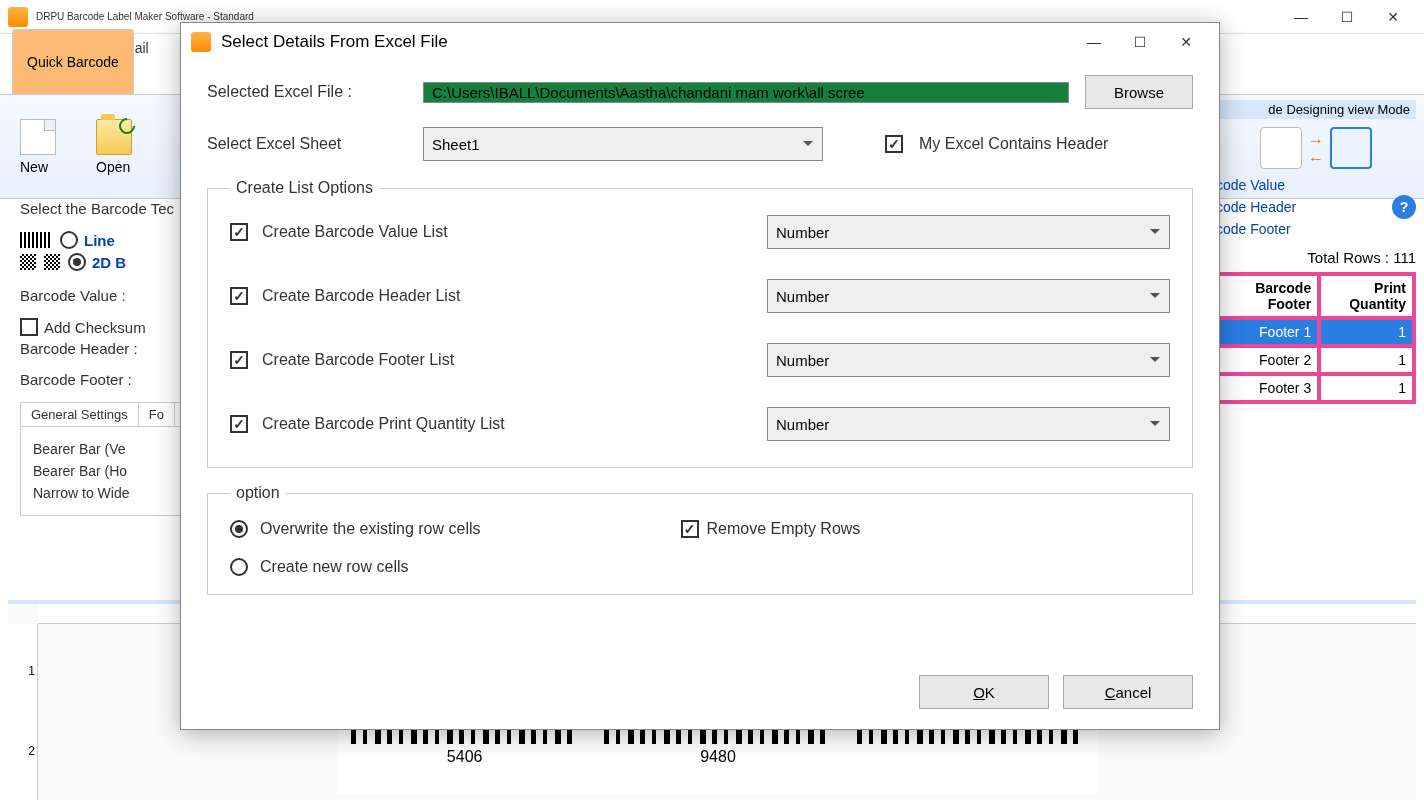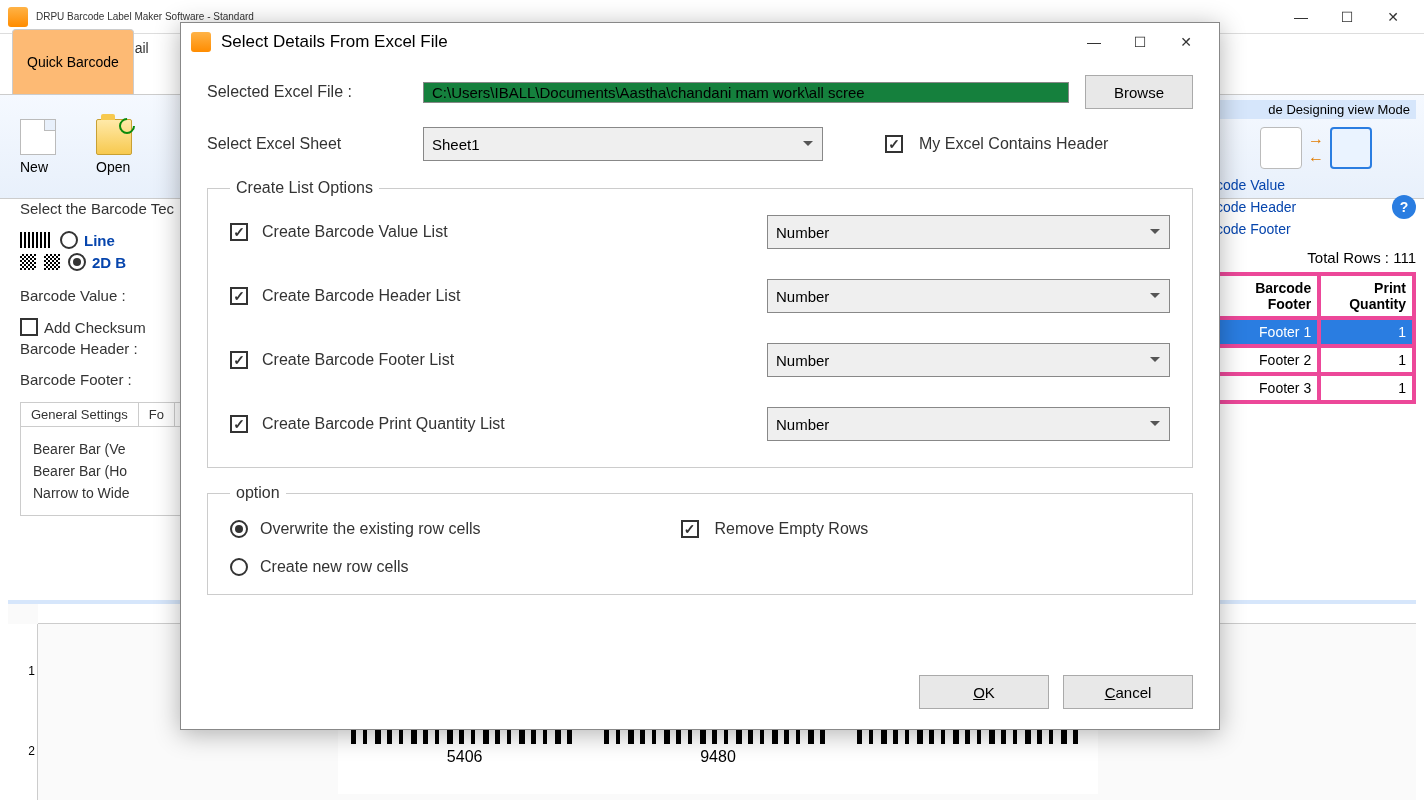--- a/index.html
+++ b/index.html
@@ -267,21 +267,21 @@
         </div>
     </fieldset>
 
     <fieldset>
       <legend>option</legend>
       <div style="display:flex;gap:200px;align-items:center;margin-bottom:20px">
         <div style="display:flex;align-items:center;gap:12px">
           <span class="radio checked"></span>
           <span>Overwrite the existing row cells</span>
         </div>
-        <div style="display:flex;align-items:flex-start;gap:16px">
+        <div style="display:flex;align-items:flex-start;gap:8px">
           <span class="checkbox checked"></span>
           <span>Remove Empty Rows</span>
         </div>
       </div>
       <div style="display:flex;align-items:center;gap:12px">
         <span class="radio"></span>
         <span>Create new row cells</span>
       </div>
     </fieldset>
   </div>

